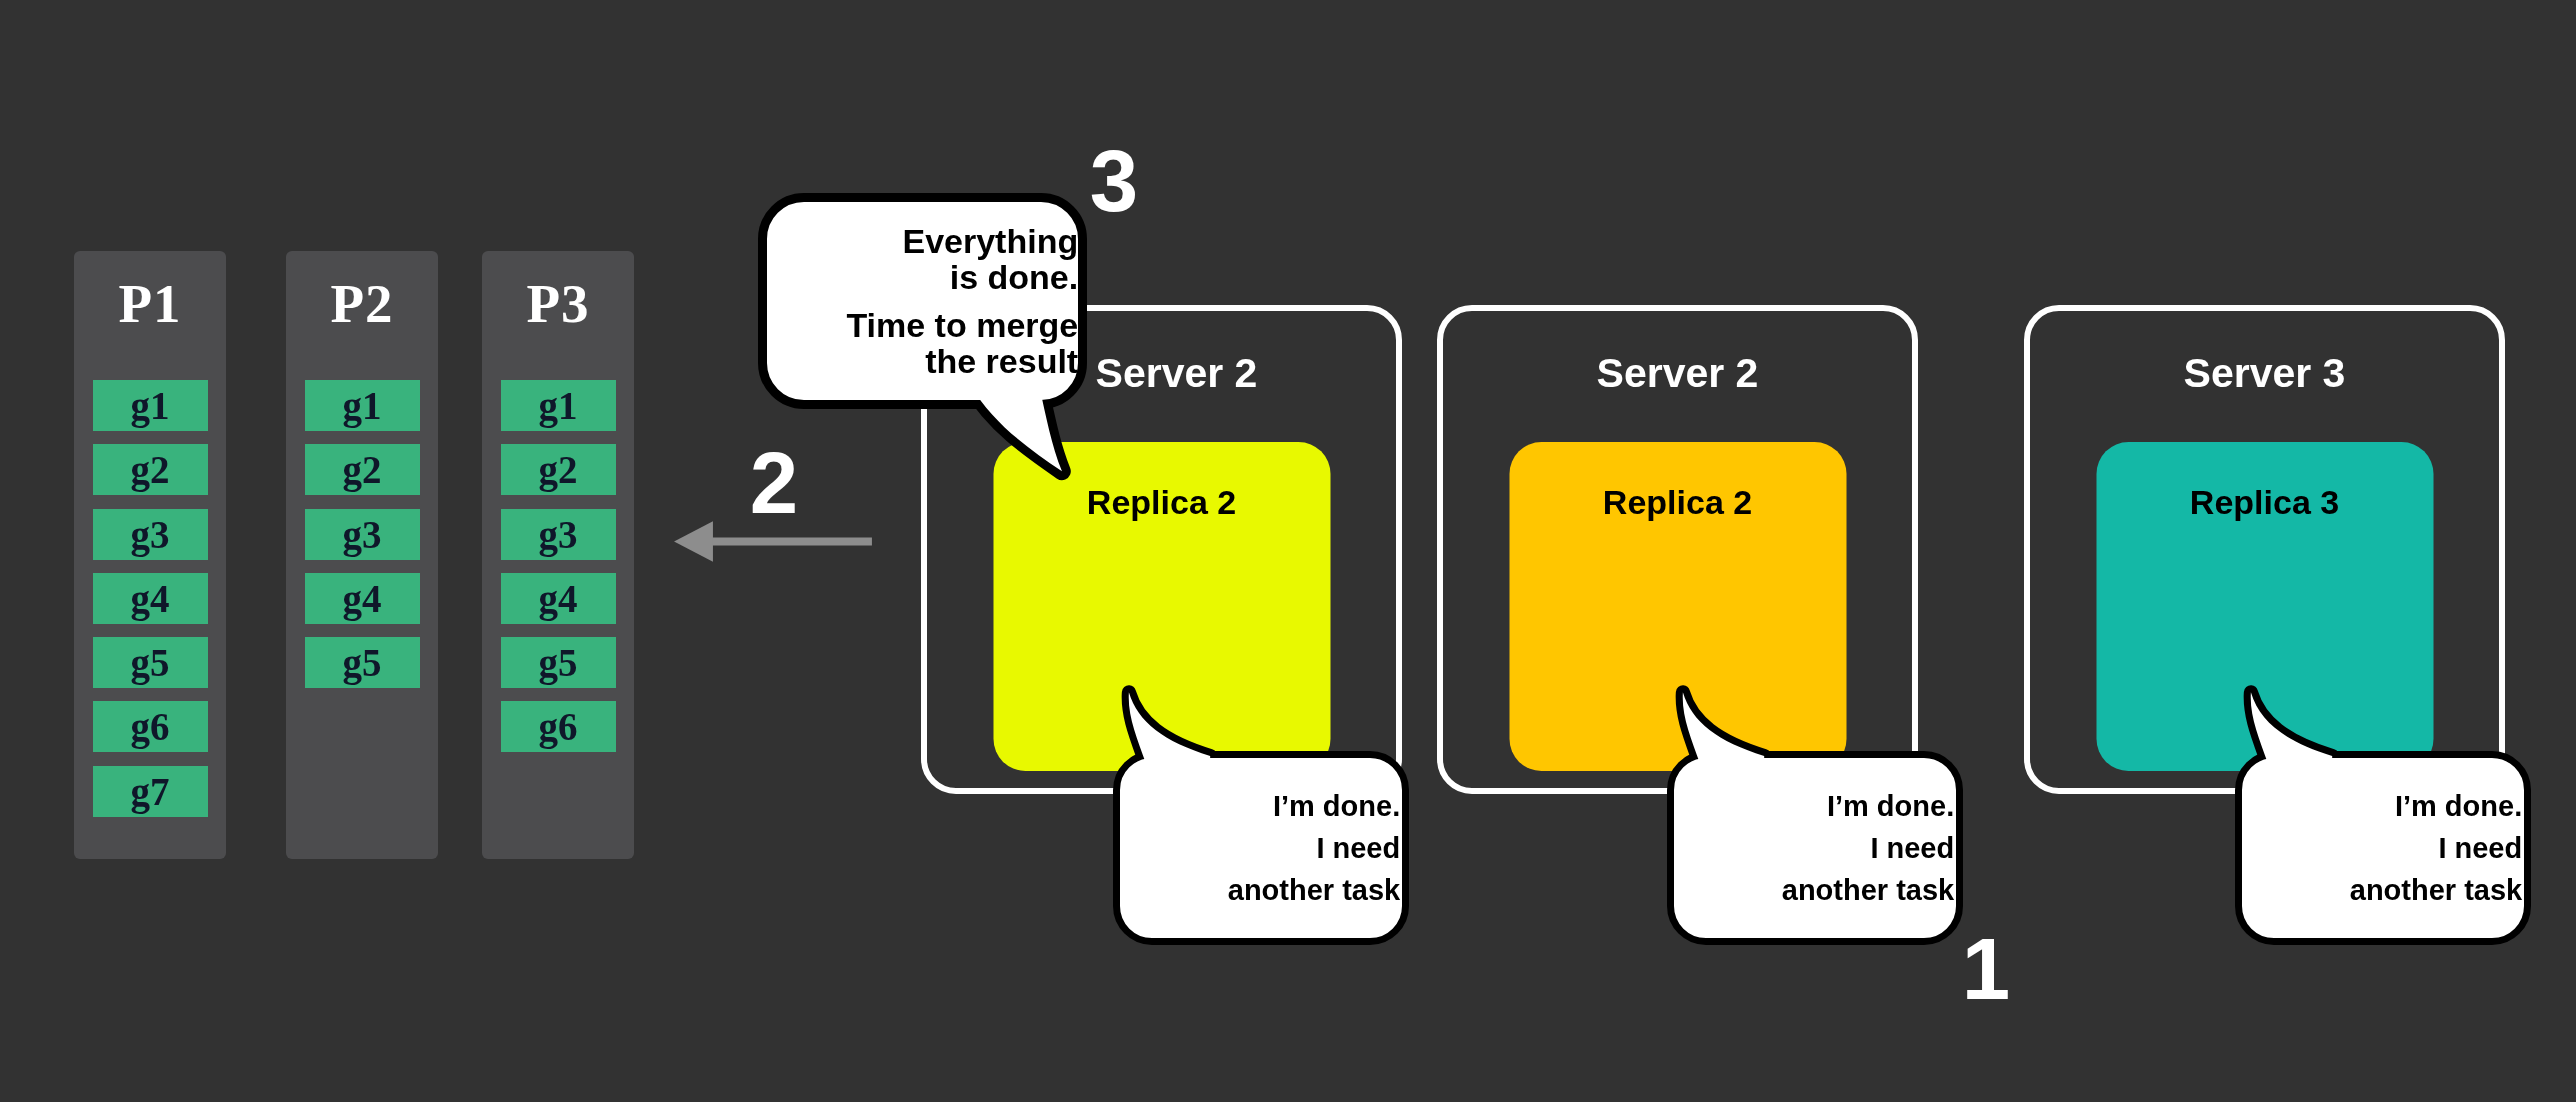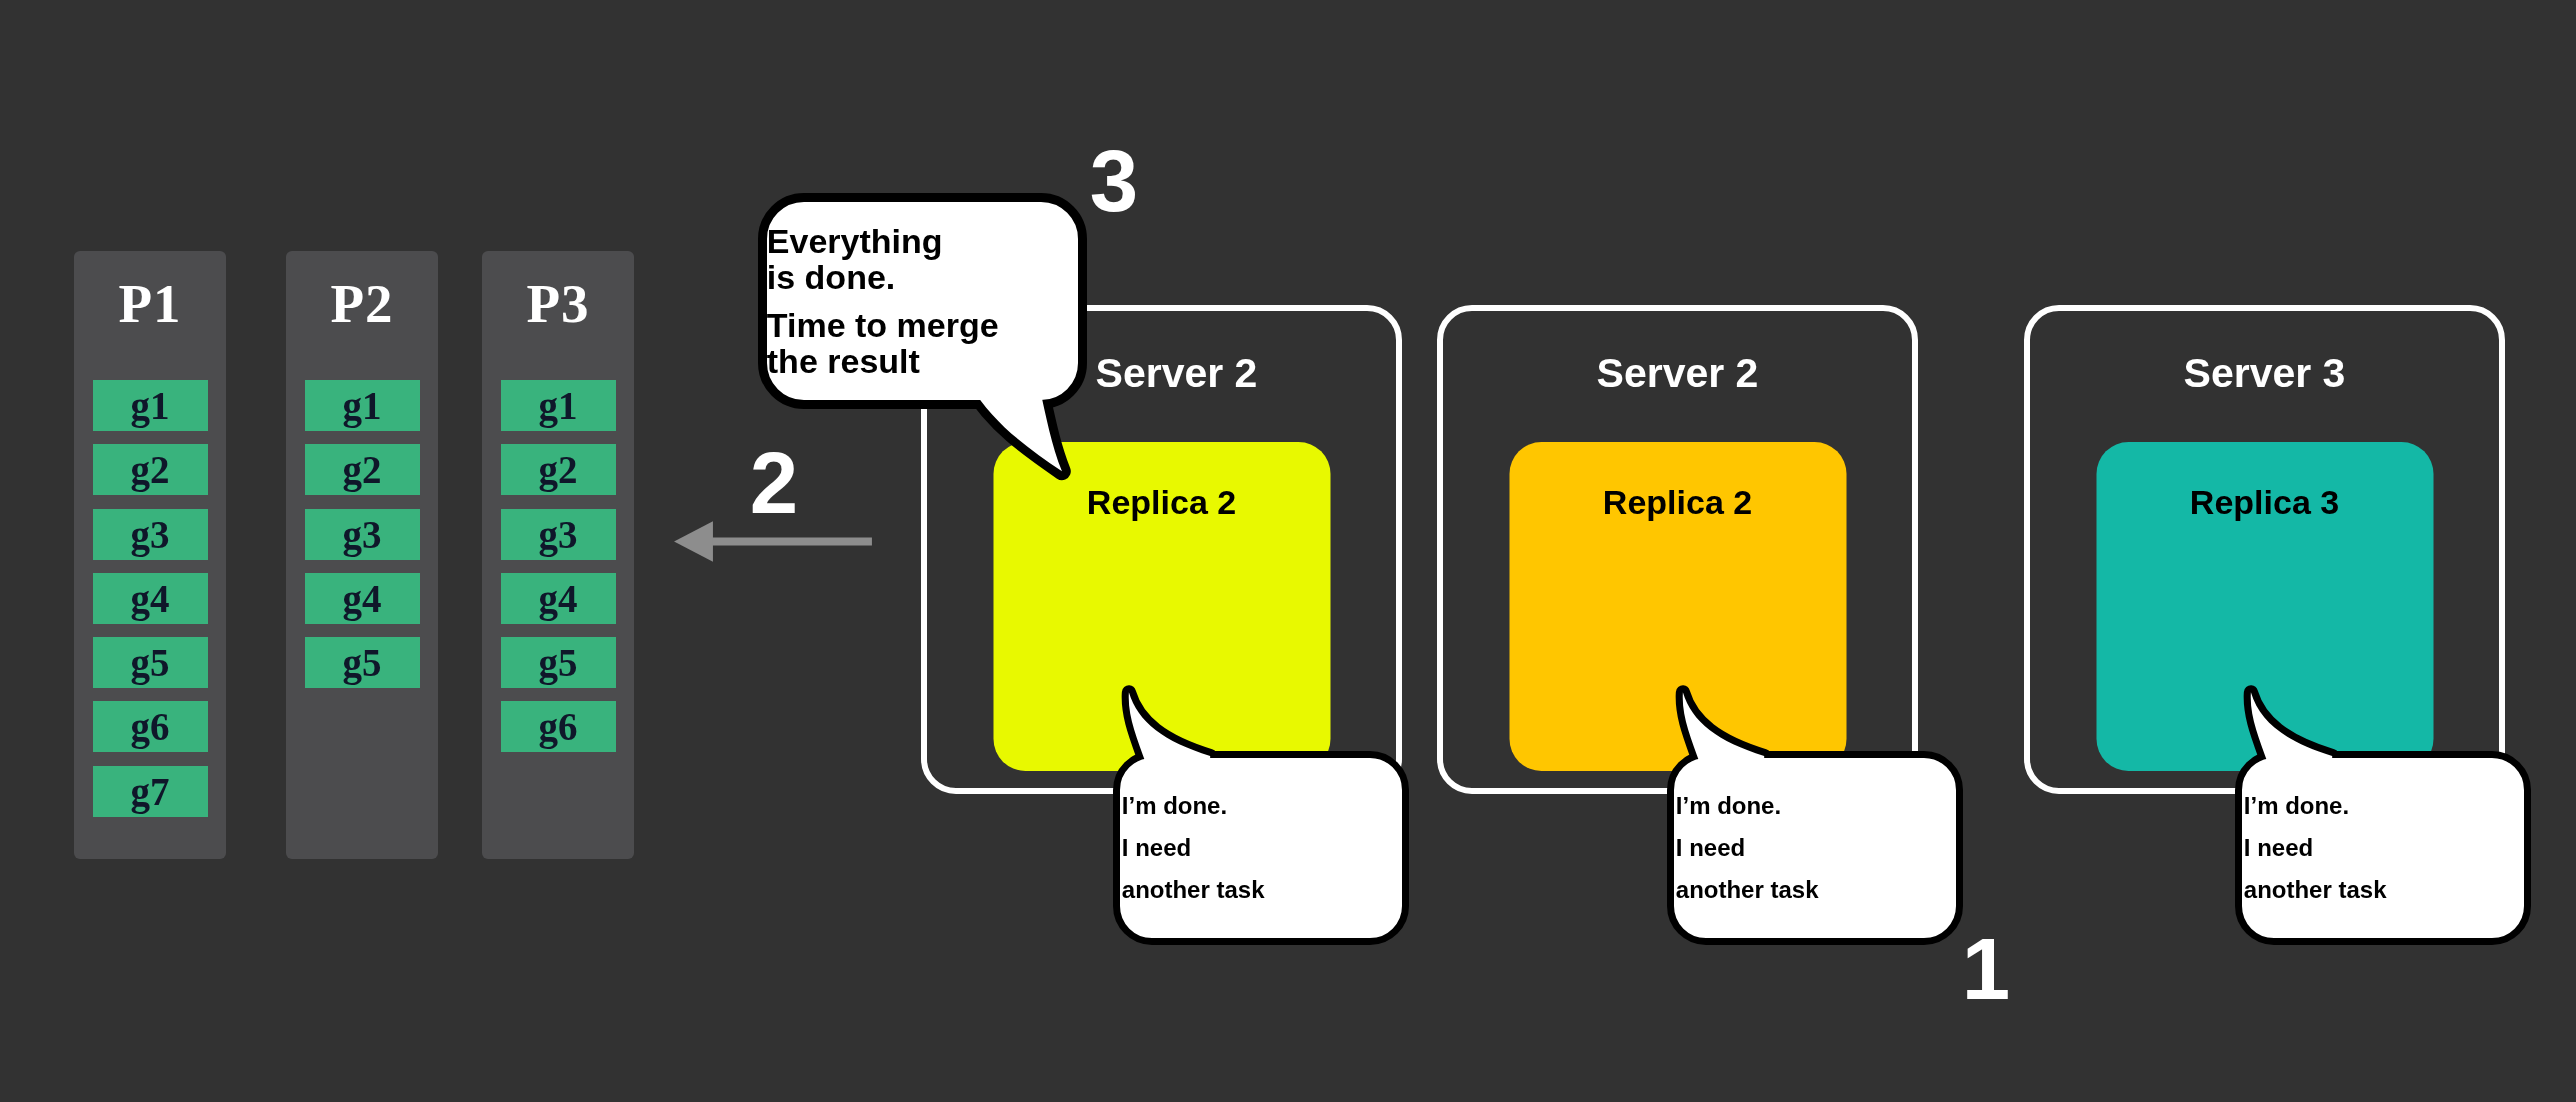--- a/index.html
+++ b/index.html
@@ -27,24 +27,24 @@
   .replica{position:absolute;left:50%;transform:translateX(-50%);top:131px;width:337px;height:329px;border-radius:32px;}
   .replica-title{margin-top:41px;text-align:center;font-size:34px;color:#000000;}
   
   .bubble{position:absolute;}
   .bubble .rect{position:absolute;inset:0;background:#ffffff;border:7px solid #000000;border-radius:39px;box-sizing:border-box;z-index:2;}
   .bubble svg{position:absolute;}
   .tail-back{z-index:1;}
   .tail-front{z-index:3;}
   .tail-back path{fill:#ffffff;stroke:#000000;stroke-width:16;stroke-linejoin:round;}
   .tail-front path{fill:#ffffff;}
-  .bubble-text{position:absolute;inset:8.8px;z-index:4;display:flex;flex-direction:column;justify-content:center;align-items:flex-start;color:#000000;text-align:center;}
+  .bubble-text{position:absolute;inset:8.8px;z-index:4;display:flex;flex-direction:column;justify-content:center;align-items:flex-end;color:#000000;text-align:center;}
   .done{width:296px;height:194px;top:751px;}
   .d1{left:1113px}.d2{left:1667px}.d3{left:2235px}
-  .done .bubble-text{font-size:24px;line-height:42px;}
+  .done .bubble-text{font-size:29px;line-height:42px;}
   .done svg{left:-8.8px;top:-71px;}
   .merge{left:758px;top:193px;width:329px;height:216px;z-index:5;}
   .merge .rect{border-width:9.7px;border-radius:46px;}
   .merge .bubble-text{font-size:34px;line-height:36px;}
   .merge .line:nth-child(3){margin-top:11.5px;}
   .merge svg{left:177px;top:181px;}
   .merge .tail-back path{stroke-width:20;}
 </style>
 </head>
 <body>

